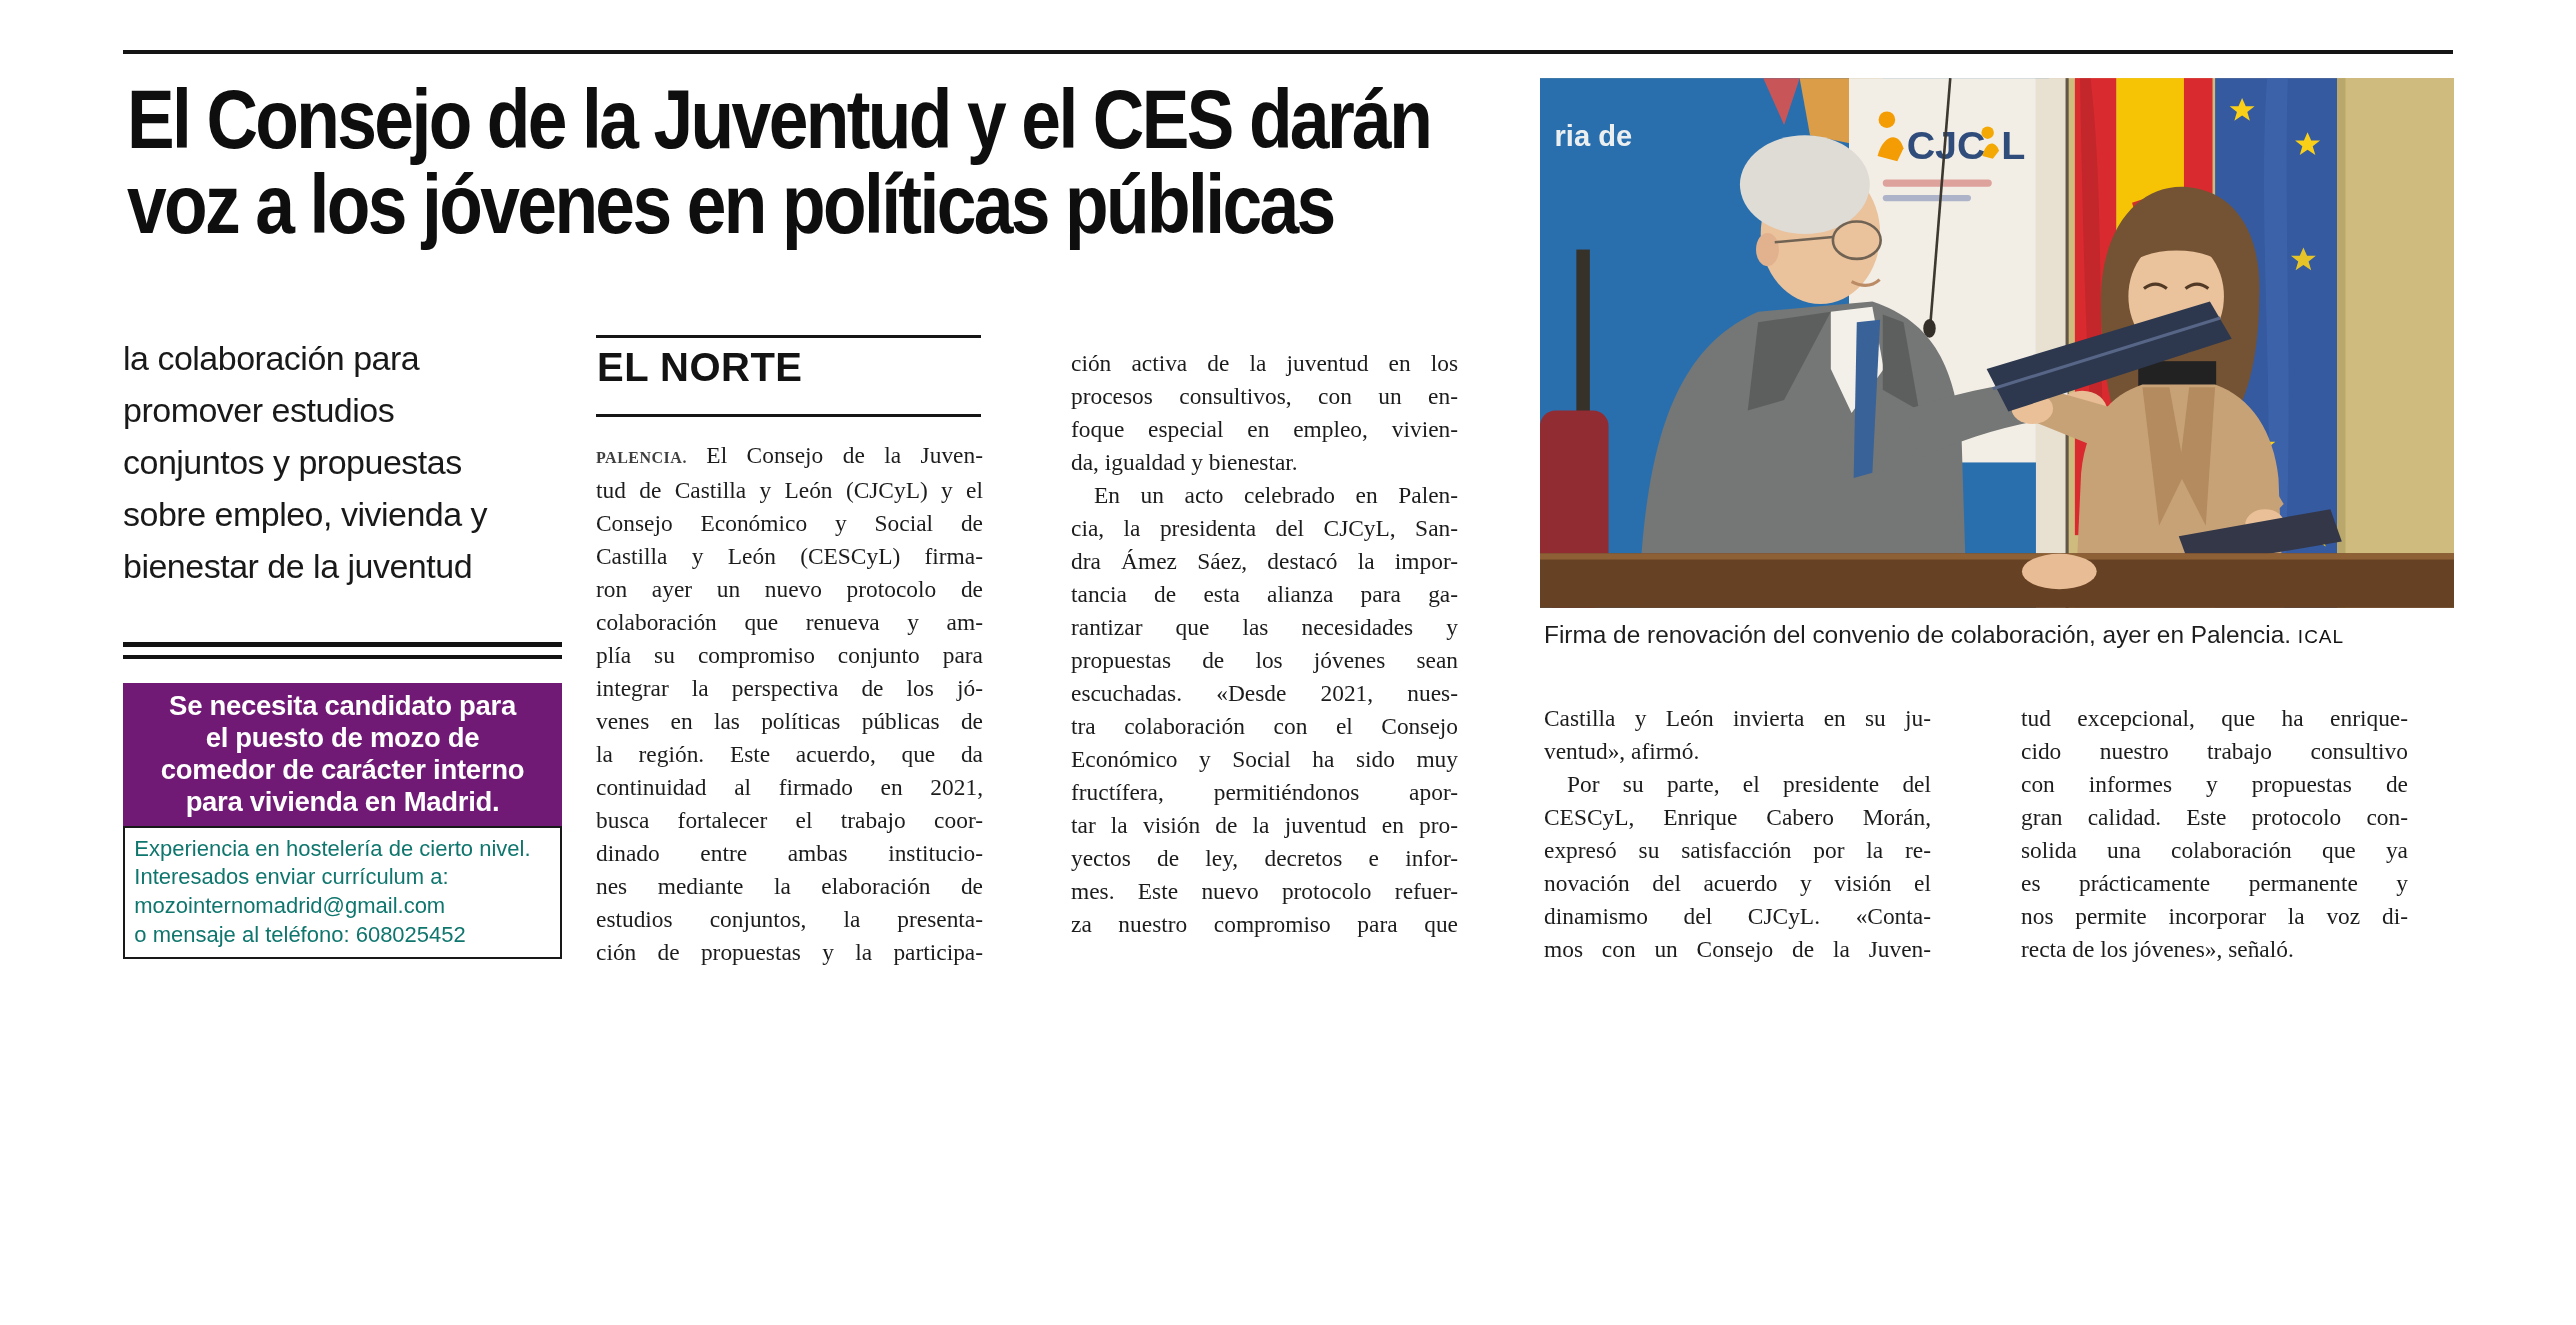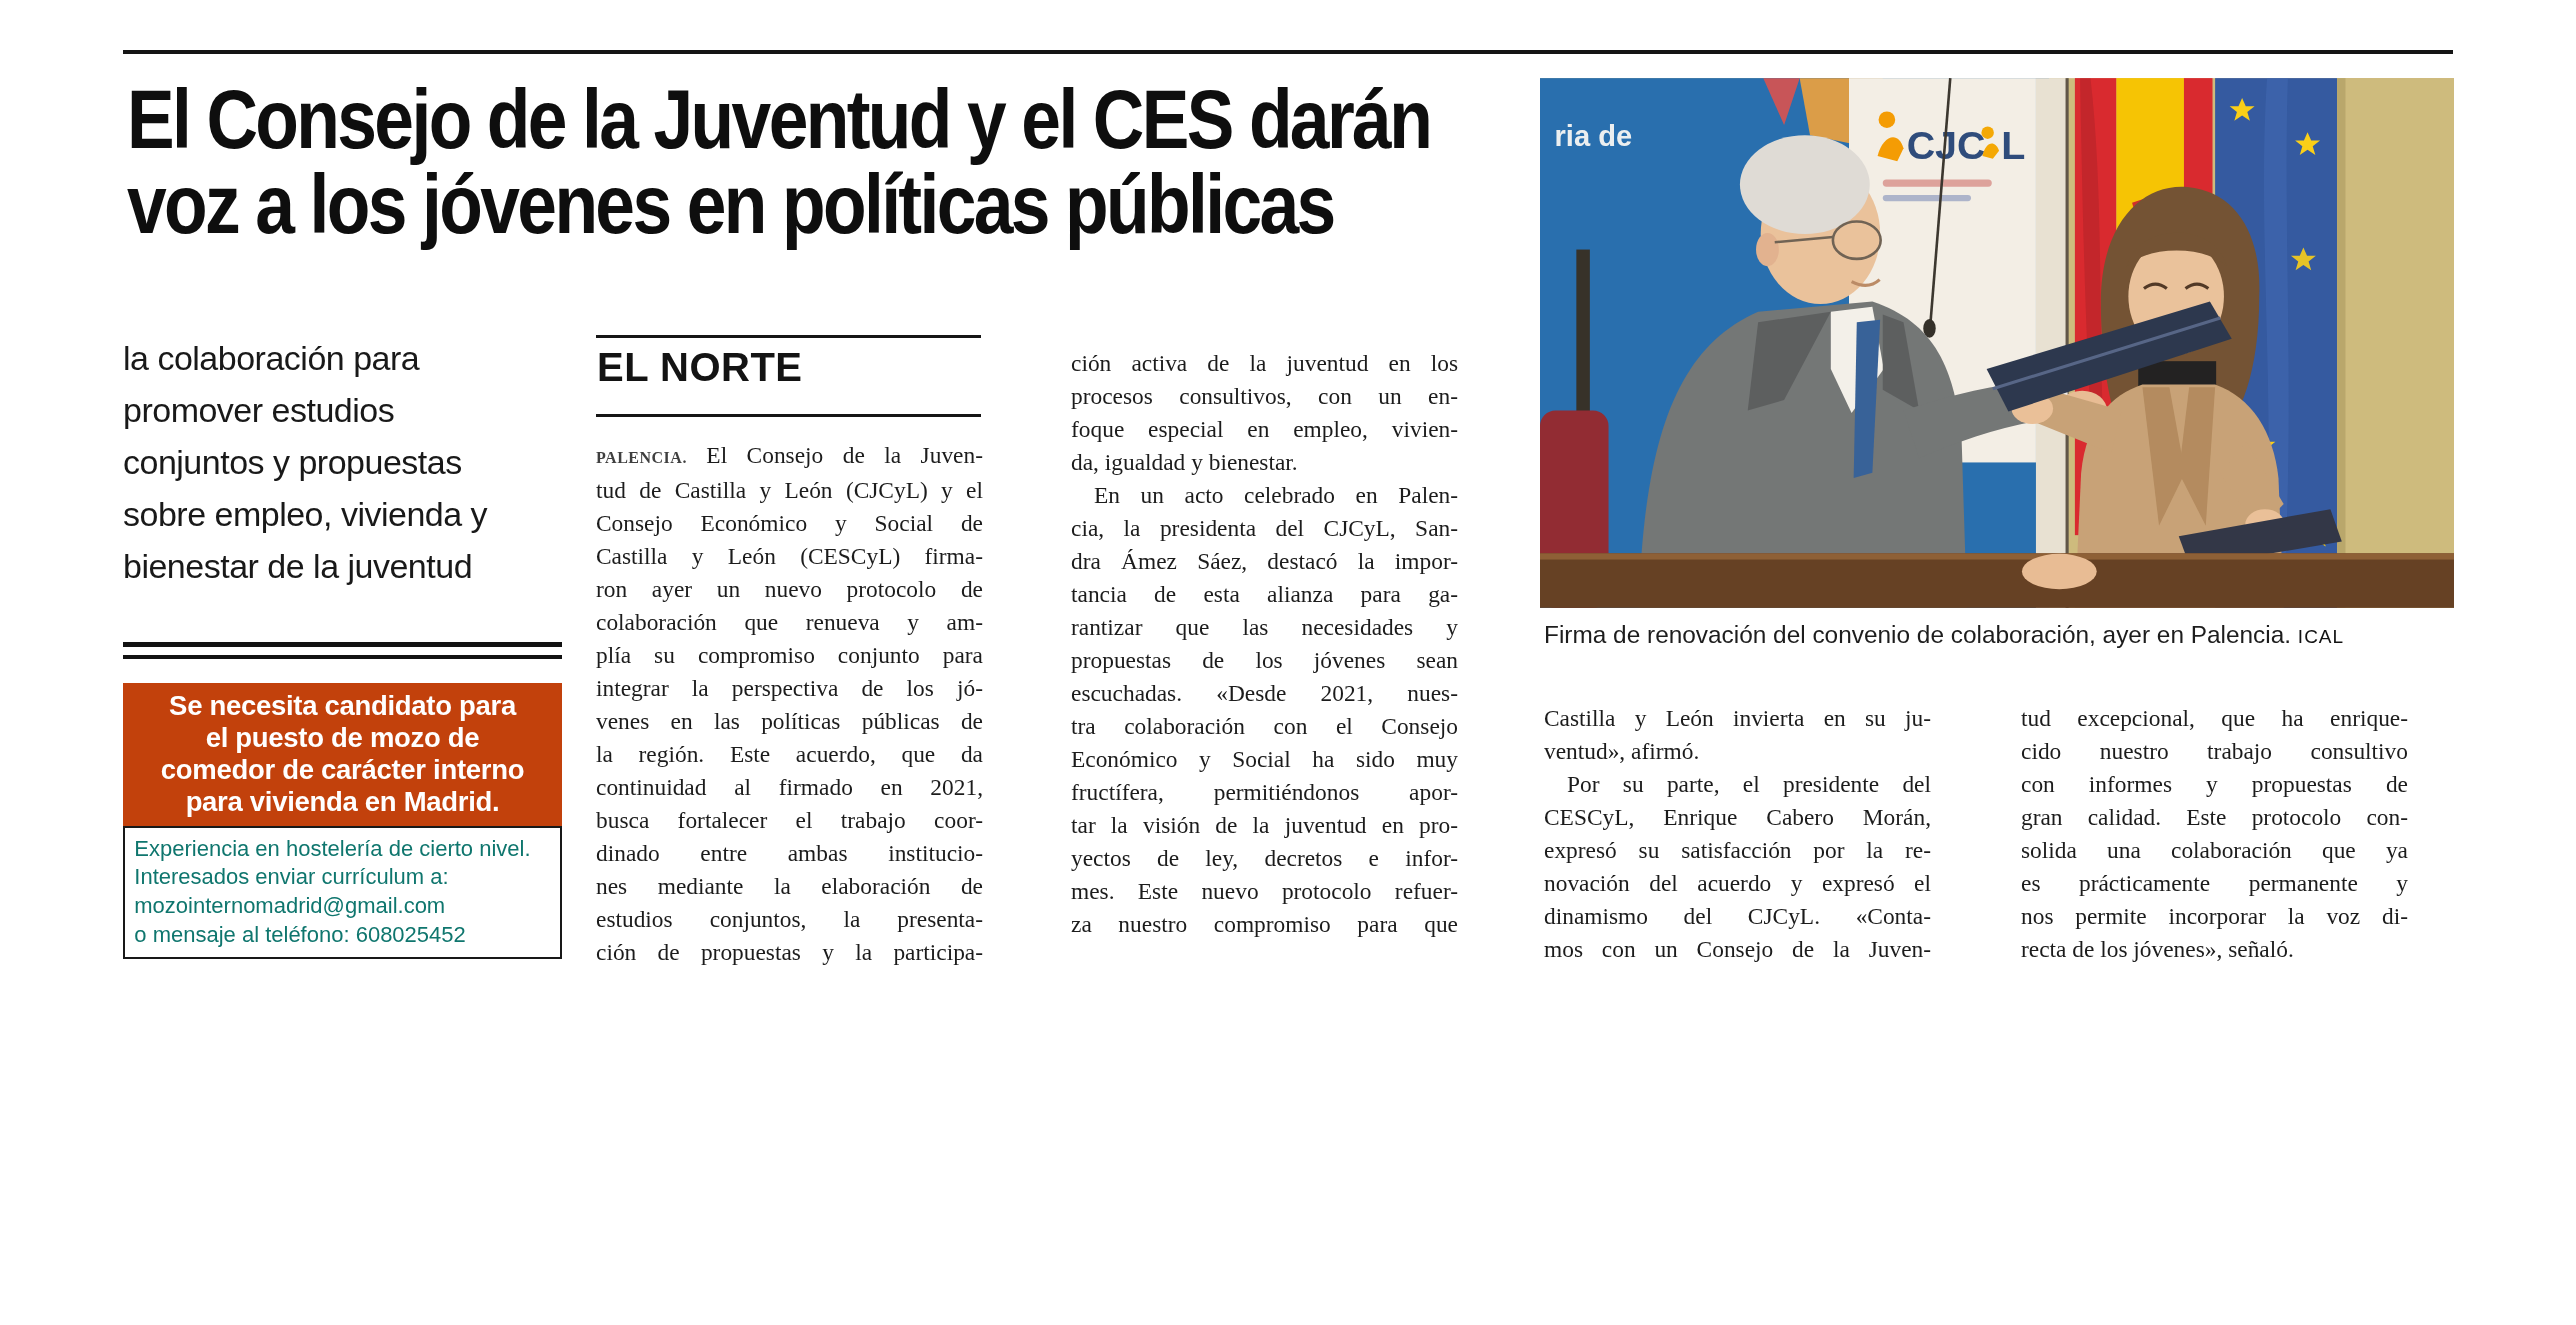--- a/index.html
+++ b/index.html
@@ -13,21 +13,21 @@
                   white-space:nowrap; transform:scaleX(0.85); transform-origin:0 0; }
 
   .deck { position:absolute; left:123px; top:332px; width:441px; font-size:34px; line-height:52px;
           color:#191919; letter-spacing:-0.5px; }
   .dline { text-align:left; }
 
   .rule-a { position:absolute; left:123px; top:642px; width:439px; height:4.7px; background:#121212; }
   .rule-b { position:absolute; left:123px; top:655px; width:439px; height:4.2px; background:#121212; }
 
   .ad { position:absolute; left:123px; top:683px; width:439px; box-sizing:border-box; }
-  .ad-head { background:#c2410c; color:#ffffff; text-align:center; font-weight:700;
+  .ad-head { background:#701a75; color:#ffffff; text-align:center; font-weight:700;
              font-size:27.5px; line-height:32px; padding:7.3px 5.2px; letter-spacing:-0.3px; }
   .adline {}
   .ad-body { border:2.6px solid #181818; box-sizing:border-box; padding:7.3px 9.3px;
              font-size:22px; line-height:28.6px; color:#0f766e; }
   .finline { text-align:left; }
 
   .kicker-rule1 { position:absolute; left:596px; top:335px; width:385px; height:2.6px; background:#151515; }
   .kicker-label { position:absolute; left:597px; top:345px; width:385px; font-size:40px; font-weight:700;
                   letter-spacing:0.5px; color:#131313; }
   .kicker-rule2 { position:absolute; left:596px; top:414px; width:385px; height:2.6px; background:#151515; }
@@ -135,21 +135,21 @@
       <div class="bline">yectos de ley, decretos e infor-</div>
       <div class="bline">mes. Este nuevo protocolo refuer-</div>
       <div class="bline">za nuestro compromiso para que</div>
     </div>
   <div class="col col3">
       <div class="bline">Castilla y León invierta en su ju-</div>
       <div class="bline end">ventud», afirmó.</div>
       <div class="bline ind">Por su parte, el presidente del</div>
       <div class="bline">CESCyL, Enrique Cabero Morán,</div>
       <div class="bline">expresó su satisfacción por la re-</div>
-      <div class="bline">novación del acuerdo y expresó el</div>
+      <div class="bline">novación del acuerdo y visión el</div>
       <div class="bline">dinamismo del CJCyL. «Conta-</div>
       <div class="bline">mos con un Consejo de la Juven-</div>
     </div>
   <div class="col col4">
       <div class="bline">tud excepcional, que ha enrique-</div>
       <div class="bline">cido nuestro trabajo consultivo</div>
       <div class="bline">con informes y propuestas de</div>
       <div class="bline">gran calidad. Este protocolo con-</div>
       <div class="bline">solida una colaboración que ya</div>
       <div class="bline">es prácticamente permanente y</div>

